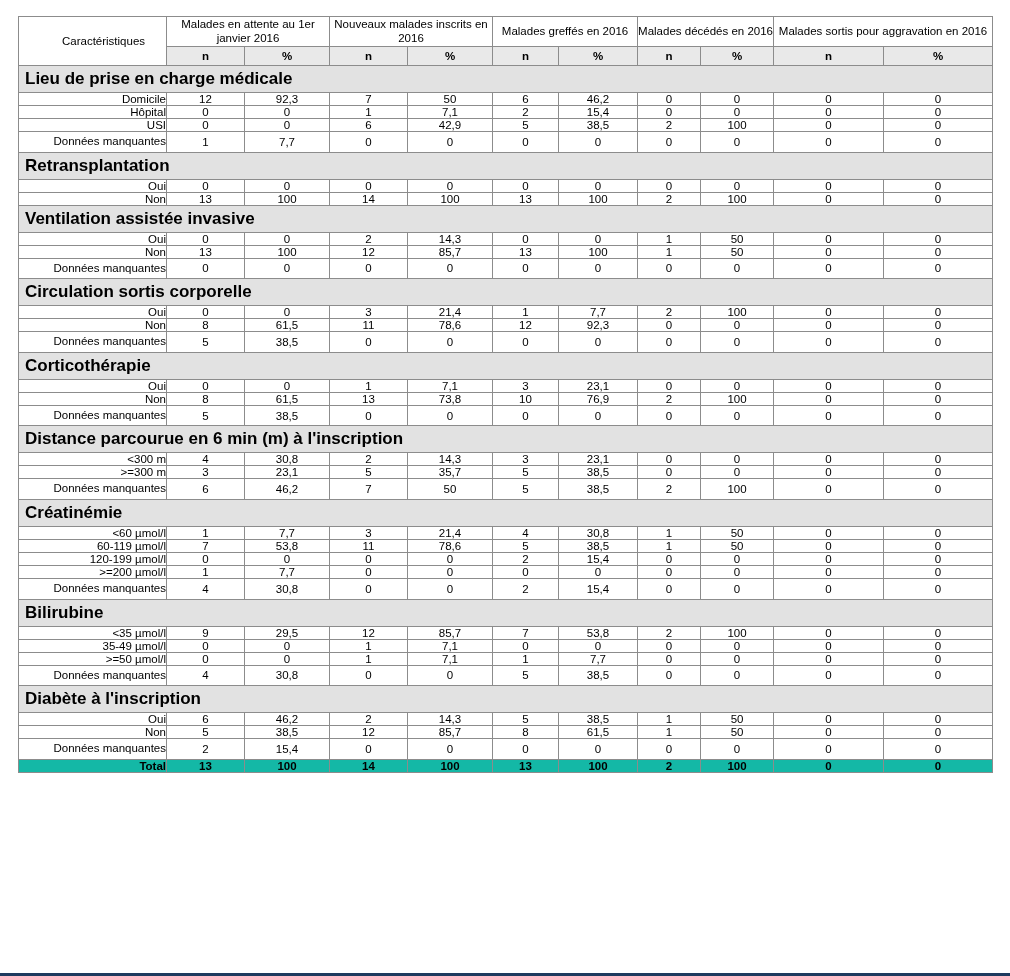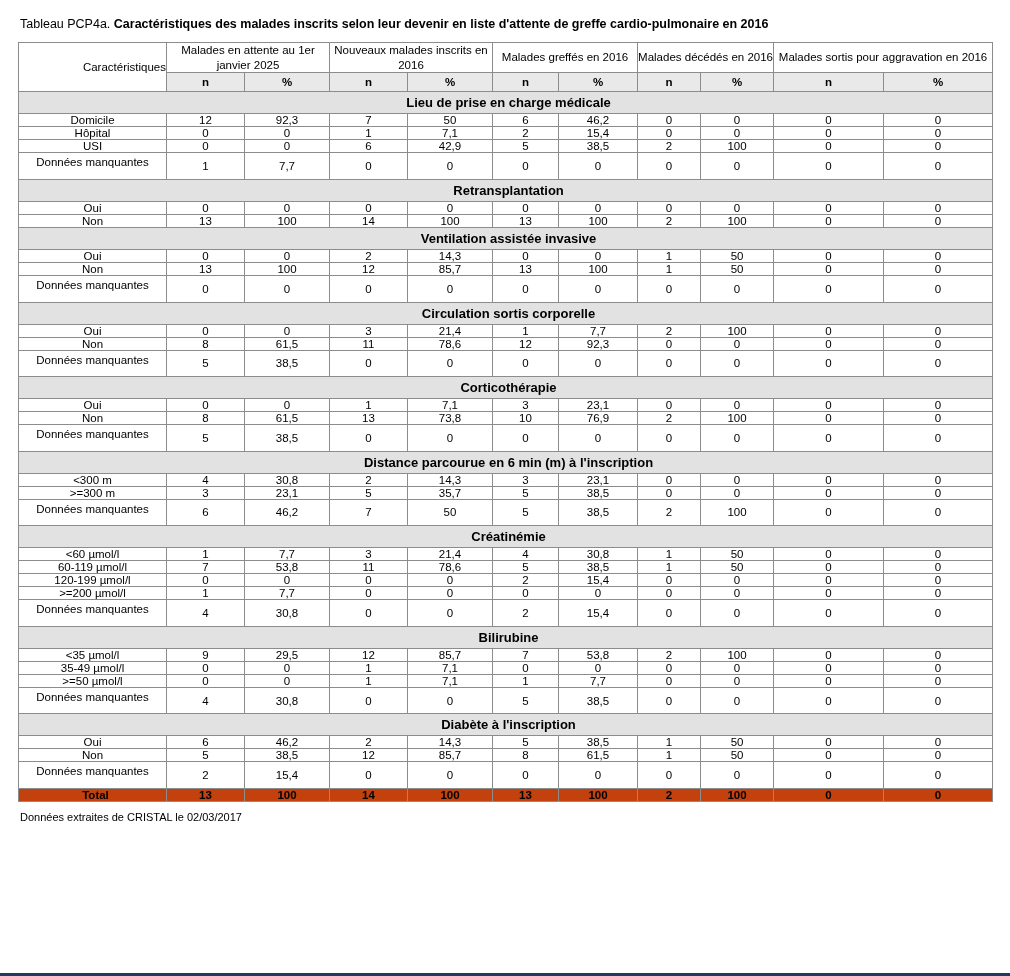--- a/index.html
+++ b/index.html
@@ -45,52 +45,52 @@
   
   thead th {
     background: #ffffff;
     text-align: center;
     font-weight: bold;
     font-size: 11.5px;
     line-height: 1.25;
     padding: 3px 2px;
   }
   thead th.char-head {
-    text-align: right;
+    text-align: center;
     padding-left: 22px;
     vertical-align: middle;
   }
   thead th.sub {
     font-weight: bold;
     background: #e9e9e9;
     padding: 2px;
   }
   
   tr.section td {
     background: #e2e2e2;
     font-weight: bold;
-    text-align: center;
+    text-align: left;
     padding: 3px 0 3px 6px;
-    font-size: 13px;
+    font-size: 17px;
   }
   
   td.label {
-    text-align: center;
+    text-align: right;
     padding: 2px 0 2px 6px;
     font-size: 11.5px;
   }
   td.num {
     text-align: center;
     padding: 2px 0;
     font-size: 11.5px;
   }
-  tr.twoline td.label { line-height: 1.18; padding-top: 3px; padding-bottom: 9px; }
+  tr.twoline td.label { line-height: 1.18; padding-top: 3px; padding-bottom: 3px; }
   tr.total td {
     font-weight: bold;
-    background: #c2410c;
+    background: #14b8a6;
   }
   tr.total td.label { padding-left: 6px; }
 
   .footnote {
     font-size: 11px;
     margin-top: 9px;
     margin-left: 2px;
     color: #000;
   }
   .bottom-rule {
@@ -100,43 +100,39 @@
     width: 1010px;
     height: 3px;
     background: #1e3a5f;
   }
 </style>
 </head>
 <body>
 
 <div class="page">
 
-  <div class="caption">
-    <span class="cap-label">Tableau PCP4a.</span>
-    <span class="cap-bold">Caractéristiques des malades inscrits selon leur devenir en liste d'attente de greffe cardio-pulmonaire en 2016</span>
-  </div>
 
   <table class="tbl">
     <colgroup>
       <col style="width:148px">
       <col style="width:78px">
         <col style="width:85px">
       <col style="width:78px">
         <col style="width:85px">
       <col style="width:66px">
         <col style="width:79px">
       <col style="width:63px">
         <col style="width:73px">
       <col style="width:110px">
         <col style="width:109px">
     </colgroup>
     <thead>
       <tr>
         <th class="char-head" rowspan="2">Caractéristiques</th>
-        <th colspan="2">Malades en attente au 1er janvier 2025</th>
+        <th colspan="2">Malades en attente au 1er janvier 2016</th>
         <th colspan="2">Nouveaux malades inscrits en 2016</th>
         <th colspan="2">Malades greffés en 2016</th>
         <th colspan="2">Malades décédés en 2016</th>
         <th colspan="2">Malades sortis pour aggravation en 2016</th>
       </tr>
       <tr>
         <th class="sub">n</th>
         <th class="sub">%</th>
         <th class="sub">n</th>
         <th class="sub">%</th>
@@ -575,16 +571,15 @@
           <td class="num">13</td>
           <td class="num">100</td>
           <td class="num">2</td>
           <td class="num">100</td>
           <td class="num">0</td>
           <td class="num">0</td>
         </tr>
       </tbody>
   </table>
 
-  <div class="footnote">Données extraites de CRISTAL le 02/03/2017</div>
 </div>
 
 <div class="bottom-rule"></div>
 
 </body></html>

